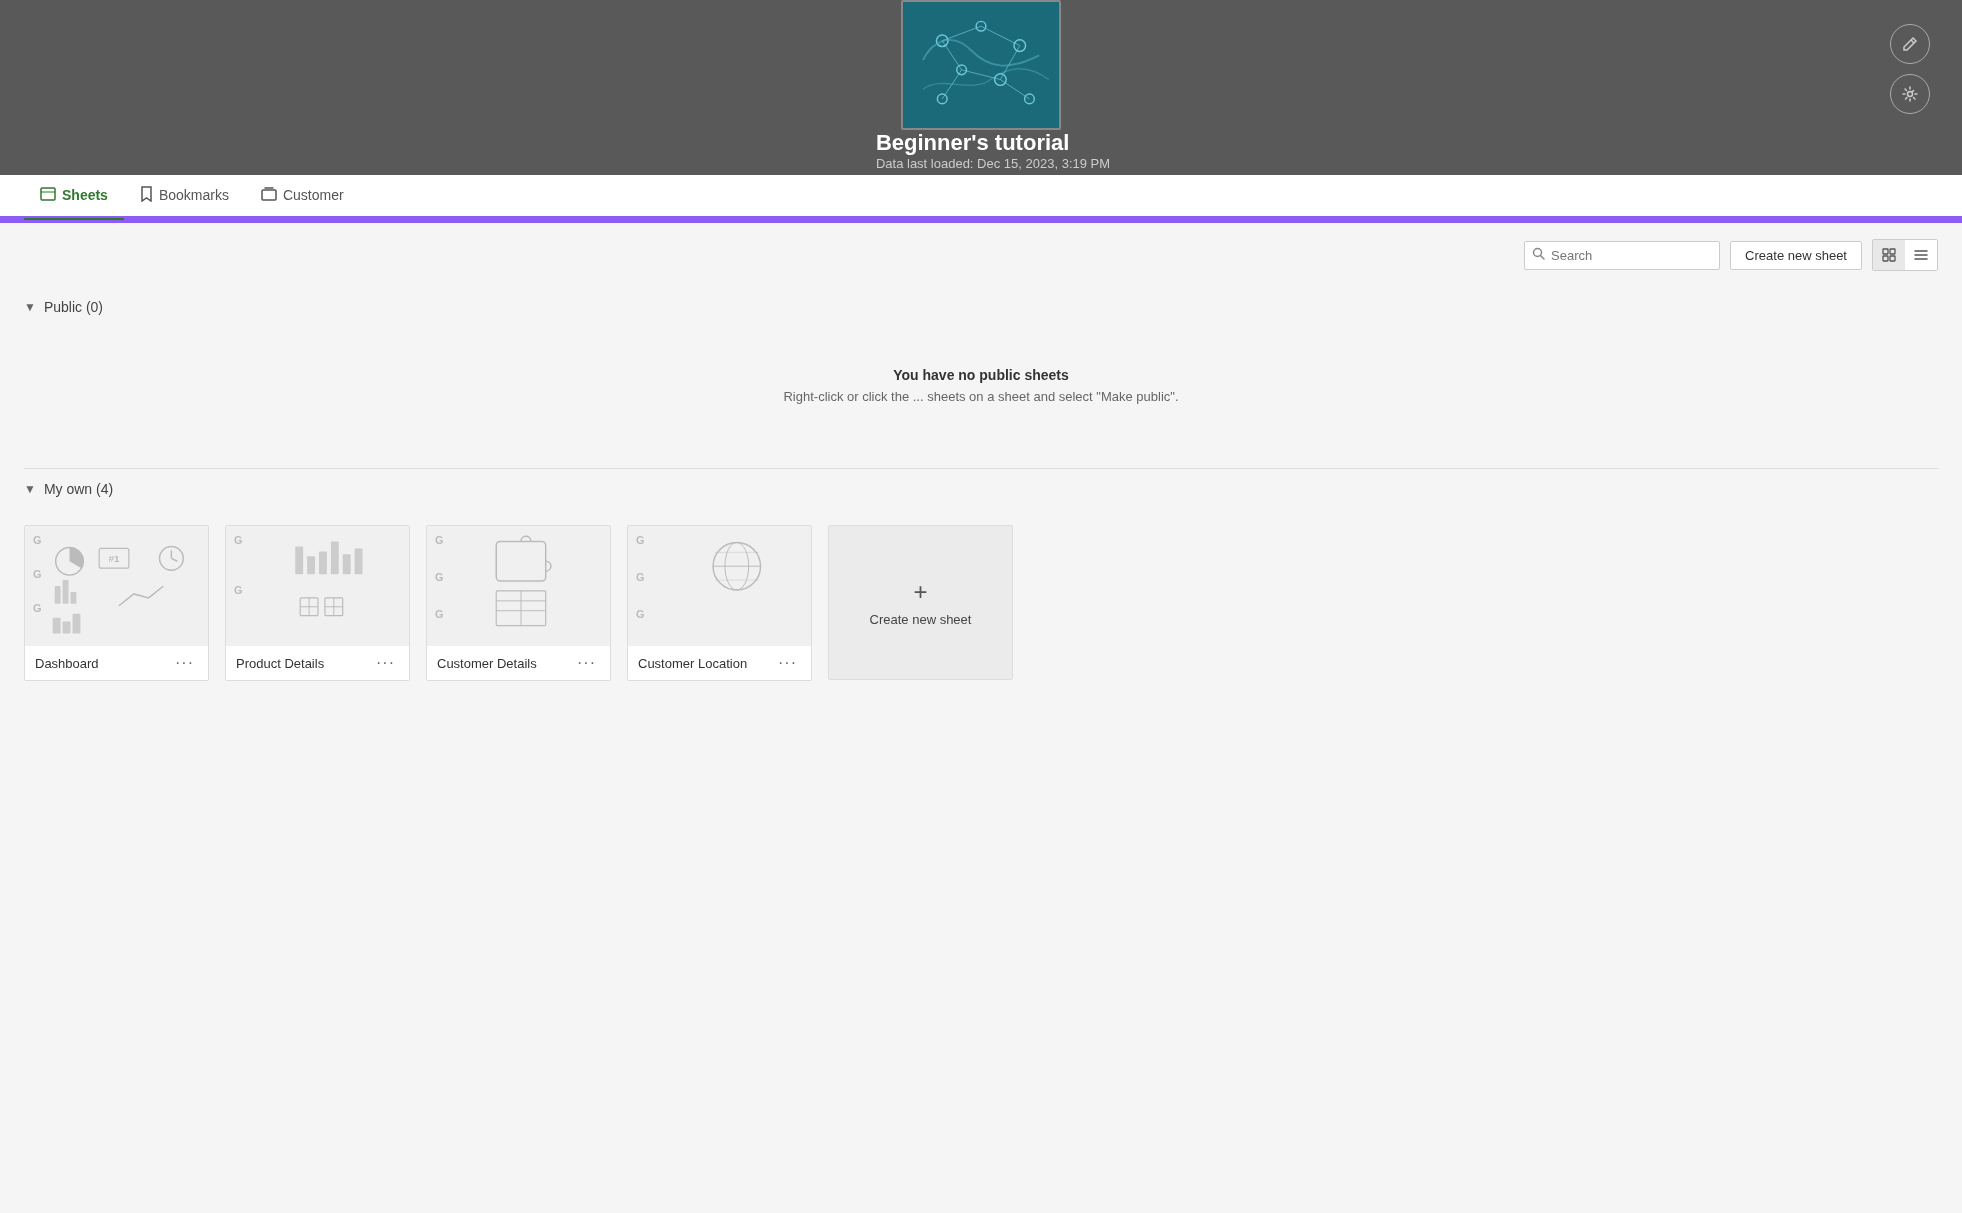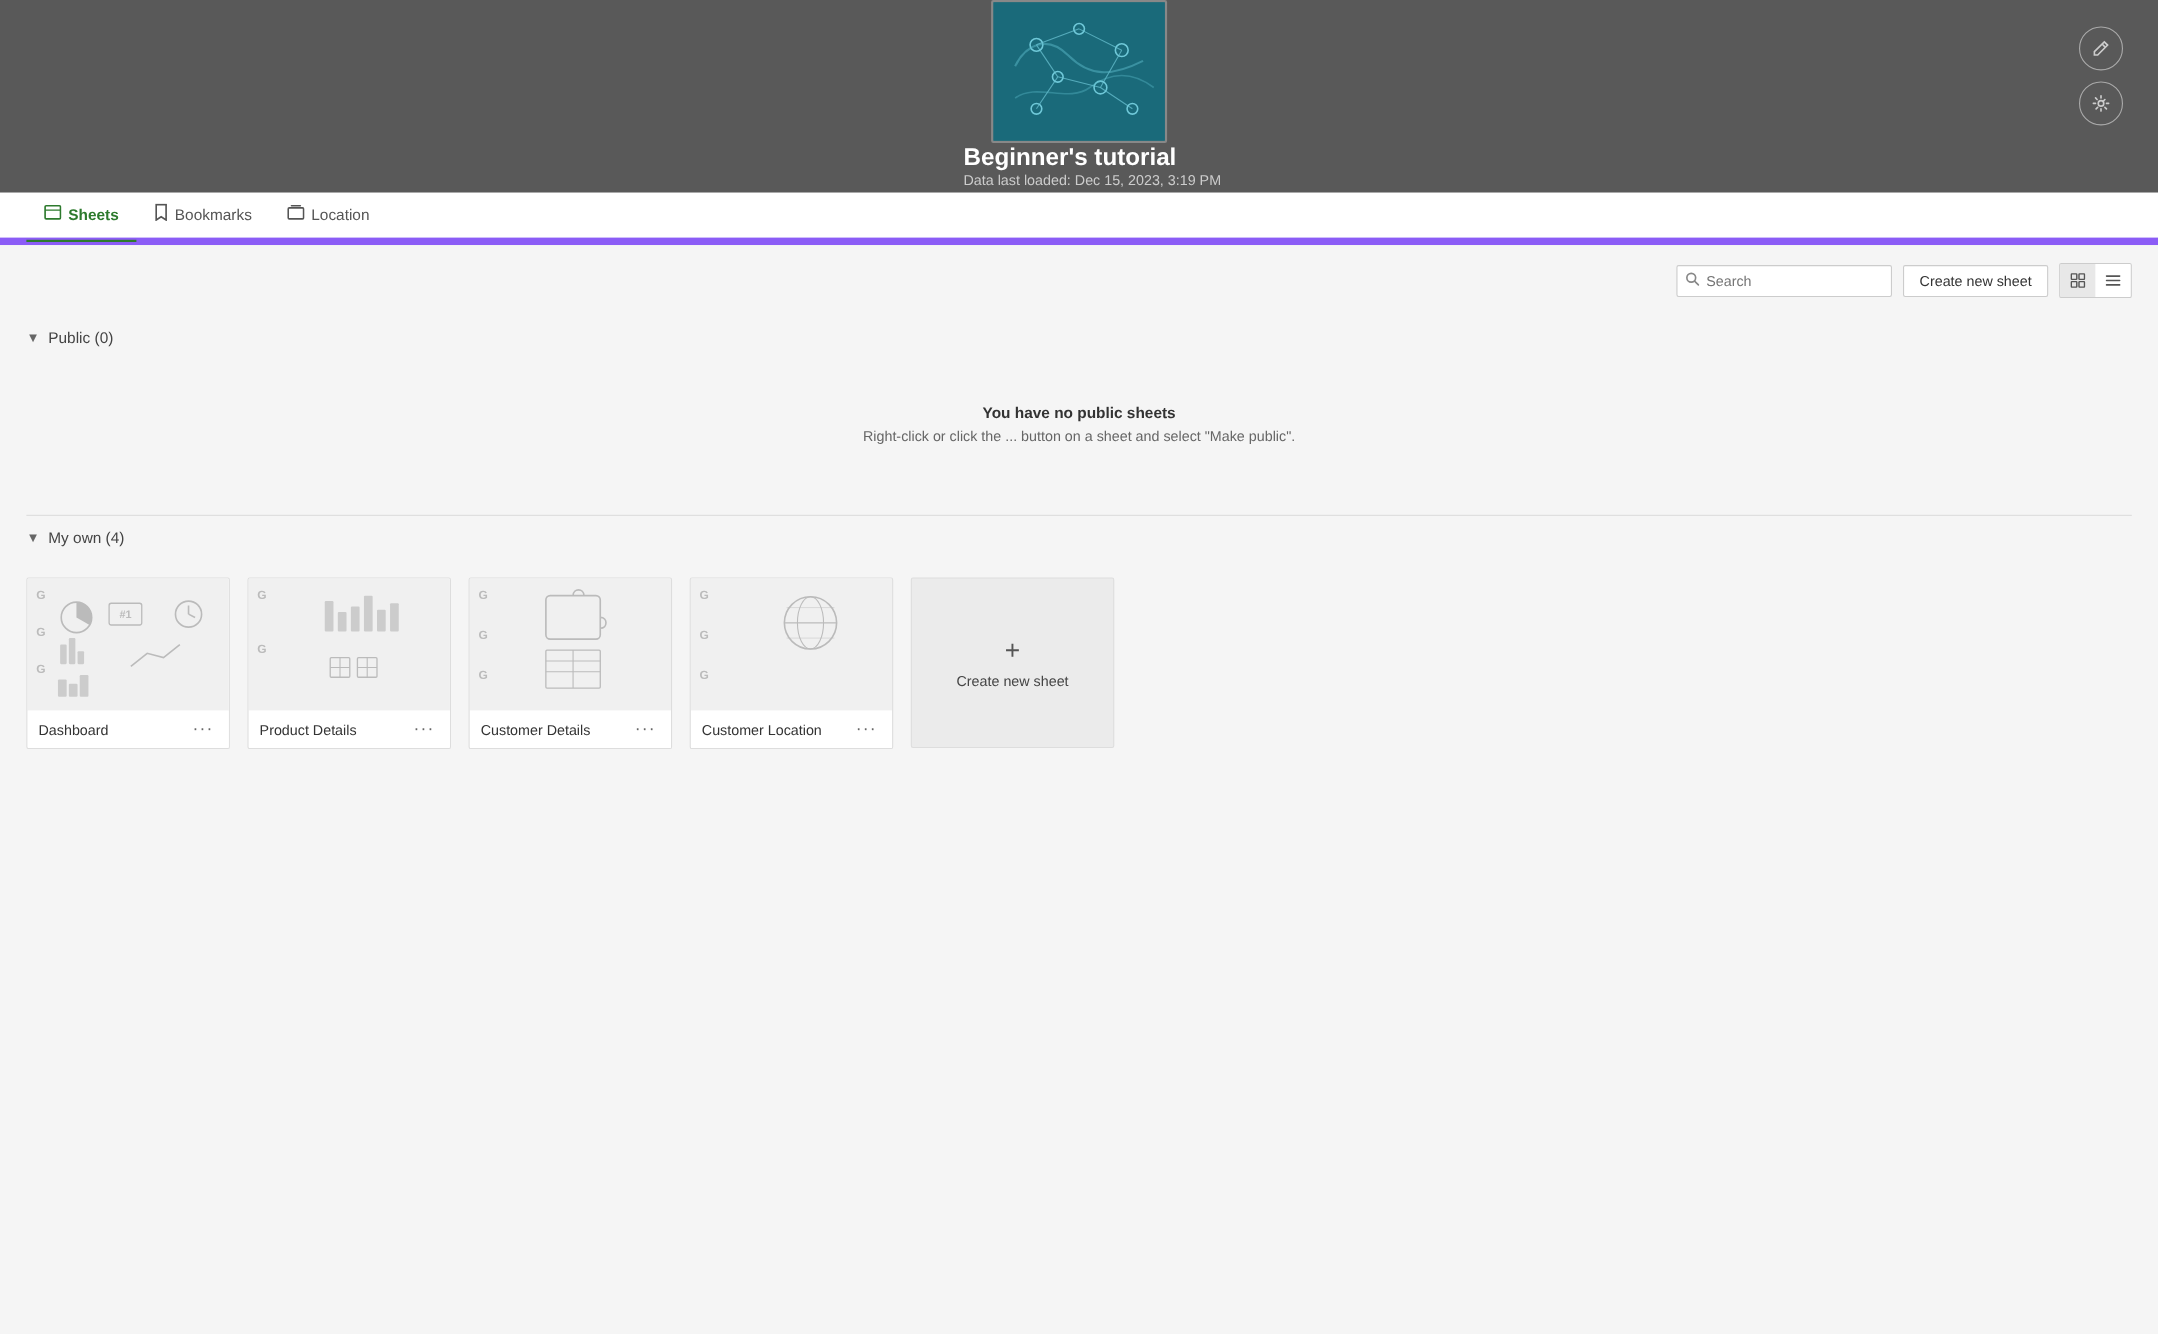--- a/index.html
+++ b/index.html
@@ -325,21 +325,21 @@
     </span>
     <span>Bookmarks</span>
   </div>
   <div class="tab-item">
     <span class="tab-icon">
       <svg width="16" height="14" viewBox="0 0 16 14" fill="none">
         <rect x="1" y="3" width="14" height="10" rx="1" stroke="#555" stroke-width="1.5" fill="none"></rect>
         <path d="M4 1h8" stroke="#555" stroke-width="1.5" stroke-linecap="round"></path>
       </svg>
     </span>
-    <span>Location</span>
+    <span>Customer</span>
   </div>
 </div>
 
 <div class="content">
 
   <div class="toolbar">
     <div class="search-input-wrap">
       <span class="search-icon-inner">
         <svg width="13" height="13" viewBox="0 0 13 13" fill="none">
           <circle cx="5.5" cy="5.5" r="4" stroke="#888" stroke-width="1.5"></circle>
@@ -368,21 +368,21 @@
     </div>
   </div>
 
   <div class="section">
     <div class="section-header">
       <span class="chevron">▼</span>
       <span>Public (0)</span>
     </div>
     <div class="empty-message">
       <div class="em-title">You have no public sheets</div>
-      <div class="em-sub">Right-click or click the ... button on a sheet and select "Make public".</div>
+      <div class="em-sub">Right-click or click the ... sheets on a sheet and select "Make public".</div>
     </div>
   </div>
 
   <hr class="divider">
 
   <div class="section">
     <div class="section-header">
       <span class="chevron">▼</span>
       <span>My own (4)</span>
     </div>

